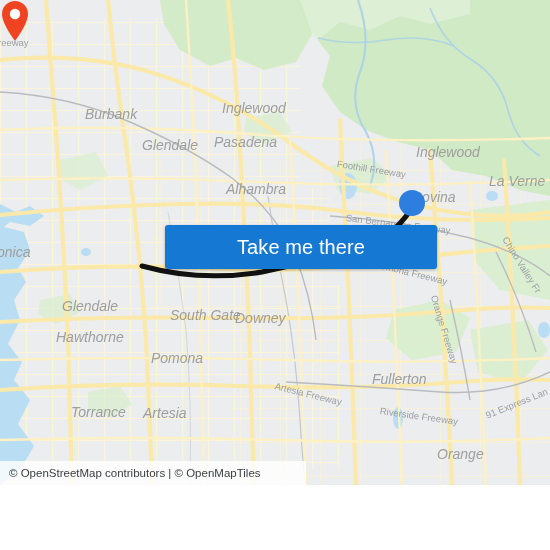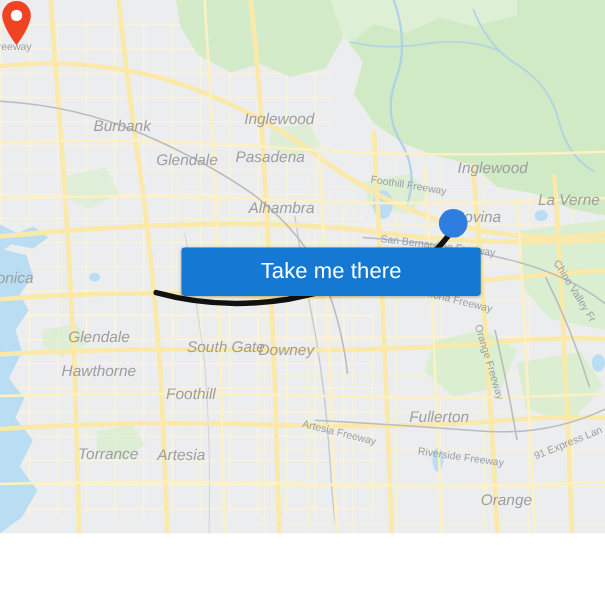--- a/index.html
+++ b/index.html
@@ -133,21 +133,21 @@
     <div class="mlabel city big" style="left:214px;top:134px">Pasadena</div>
     <div class="mlabel city big" style="left:416px;top:144px">Inglewood</div>
     <div class="mlabel city big" style="left:489px;top:173px">La Verne</div>
     <div class="mlabel city big" style="left:226px;top:181px">Alhambra</div>
     <div class="mlabel city big" style="left:412px;top:189px">Covina</div>
     <div class="mlabel city big" style="left:-3px;top:244px">onica</div>
     <div class="mlabel city big" style="left:62px;top:298px">Glendale</div>
     <div class="mlabel city big" style="left:170px;top:307px">South Gate</div>
     <div class="mlabel city big" style="left:235px;top:310px">Downey</div>
     <div class="mlabel city big" style="left:56px;top:329px">Hawthorne</div>
-    <div class="mlabel city big" style="left:151px;top:350px">Foothill</div>
+    <div class="mlabel city big" style="left:151px;top:350px">Pomona</div>
     <div class="mlabel city big" style="left:71px;top:404px">Torrance</div>
     <div class="mlabel city big" style="left:143px;top:405px">Artesia</div>
     <div class="mlabel city big" style="left:372px;top:371px">Fullerton</div>
     <div class="mlabel city big" style="left:437px;top:446px">Orange</div>
 
     <div class="mlabel fwy" style="left:-2px;top:37px">reeway</div>
     <div class="mlabel fwy" style="left:337px;top:158px;transform:rotate(9deg);transform-origin:left center">Foothill Freeway</div>
     <div class="mlabel fwy" style="left:346px;top:212px;transform:rotate(7deg);transform-origin:left center">San Bernardino Freeway</div>
     <div class="mlabel fwy" style="left:375px;top:258px;transform:rotate(14deg);transform-origin:left center">Pomona Freeway</div>
     <div class="mlabel fwy" style="left:505px;top:232px;transform:rotate(58deg);transform-origin:left center">Chino Valley Fr</div>
@@ -164,20 +164,23 @@
 
     <svg id="pin-orange" viewBox="0 0 30 42">
       <path d="M15 41 C15 41 28 24 28 14 A13 13 0 1 0 2 14 C2 24 15 41 15 41 Z" fill="#ef4322"></path>
       <circle cx="15" cy="14" r="5.2" fill="#fff"></circle>
     </svg>
 
     <div id="cta">
       <span>Take me there</span>
     </div>
 
+    <div id="attrib">
+      <span>© OpenStreetMap contributors | © OpenMapTiles</span>
+    </div>
   </div>
 
   <div id="footer">
     
     
   </div>
 
 </div>
 
 </body></html>

